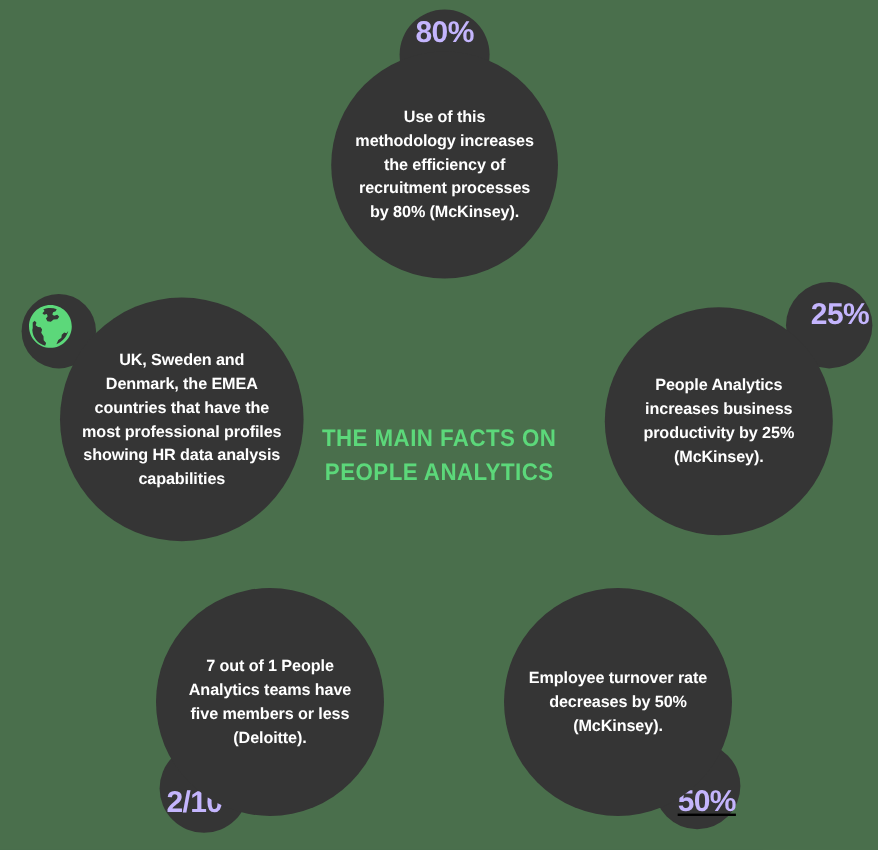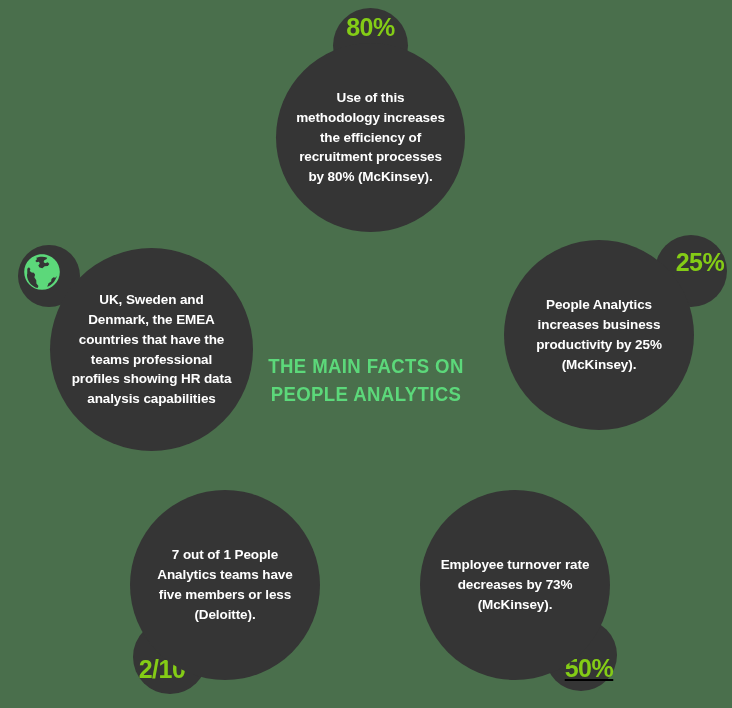--- a/index.html
+++ b/index.html
@@ -46,21 +46,21 @@
     font-weight: bold;
     line-height: 1.48;
     text-align: center;
     letter-spacing: -0.1px;
     width: 82%;
     margin: 0;
   }
 
   
   .badge-value {
-    color: #84cc16;
+    color: #c4b5fd;
     font-size: 25px;
     font-weight: bold;
     letter-spacing: -0.5px;
     line-height: 1;
     margin: 0;
     white-space: nowrap;
   }
 
   
   #center-title {
@@ -90,21 +90,21 @@
     height: 38px;
   }
 
   
   #bubble-top-main      { left: 276px; top: 43px;  width: 189px; height: 189px; }
   #badge-top            { left: 333px; top: 8px;   width: 75px;  height: 75px;  }
 
   #bubble-left-main     { left: 50px;  top: 248px; width: 203px; height: 203px; }
   #badge-left-globe     { left: 18px;  top: 245px; width: 62px;  height: 62px;  }
 
-  #bubble-right-main    { left: 504px; top: 240px; width: 190px; height: 190px; }
+  #bubble-right-main    { left: 504px; top: 256px; width: 190px; height: 190px; }
   #badge-right          { left: 655px; top: 235px; width: 72px;  height: 72px;  }
 
   #bubble-bottomleft-main { left: 130px; top: 490px; width: 190px; height: 190px; }
   #badge-bottomleft       { left: 133px; top: 620px; width: 74px;  height: 74px;  }
 
   #bubble-bottomright-main { left: 420px; top: 490px; width: 190px; height: 190px; }
   #badge-bottomright       { left: 545px; top: 619px; width: 72px;  height: 72px;  }
 
   
   #badge-top        { z-index: 1; }
@@ -134,42 +134,42 @@
   <div class="bubble bubble-badge" id="badge-left-globe">
     <span class="globe-icon">
       <svg viewBox="0 0 64 64" width="38" height="38" aria-hidden="true">
         <g fill="#5cd87a">
           <path d="M32 2C15.4 2 2 15.4 2 32s13.4 30 30 30 30-13.4 30-30S48.6 2 32 2zm0 4.2c3.1 0 6.1.6 8.9 1.6l-1.5 2.9-3.6 1.4-1.1 3.2 2.4 1.9 4.6-1.5 2.7 2.9-2.6 3.4-5.3.4-3.9 3.1-4.8-.9-2-3.6 2.4-3.1-1.2-3.3-3.9 1.1-2.3-2.3 2.9-3.1-1.6-2.4C24.9 7 28.4 6.2 32 6.2zM7.2 26.4l2.8-2.2 2.4 2.6-1.1 3.5 3.3 2.6 3.7.2 2.1 3.4-1.3 4.5 3.2 4.9.3 5.6 3.4 3.9-1.4 3.7c-10-2.5-17.5-11.4-18-22.1l.6-2.6zm33.9 29.4 1.9-4.7 4.4-3.2.6-4.3 3.4-2.9 3.1.8 2.6-2.9c-2.3 8.5-8.6 15.4-16.7 18.4l.7-1.2z"></path>
         </g>
       </svg>
     </span>
   </div>
   <div class="bubble bubble-main" id="bubble-left-main">
-    <p class="fact-text">UK, Sweden and Denmark, the EMEA countries that have the teams professional profiles showing HR data analysis capabilities</p>
+    <p class="fact-text">UK, Sweden and Denmark, the EMEA countries that have the most professional profiles showing HR data analysis capabilities</p>
   </div>
 
   <div class="bubble bubble-badge" id="badge-right">
     <span class="badge-value">25%</span>
   </div>
   <div class="bubble bubble-main" id="bubble-right-main">
     <p class="fact-text">People Analytics increases business productivity by 25% (McKinsey).</p>
   </div>
 
   <div class="bubble bubble-badge" id="badge-bottomleft">
     <span class="badge-value">2/10</span>
   </div>
   <div class="bubble bubble-main" id="bubble-bottomleft-main">
     <p class="fact-text">7 out of 1 People Analytics teams have five members or less (Deloitte).</p>
   </div>
 
   <div class="bubble bubble-badge" id="badge-bottomright">
     <span class="badge-value">50%</span>
   </div>
   <div class="bubble bubble-main" id="bubble-bottomright-main">
-    <p class="fact-text">Employee turnover rate decreases by 73% (McKinsey).</p>
+    <p class="fact-text">Employee turnover rate decreases by 50% (McKinsey).</p>
   </div>
 
   <h1 id="center-title">
     <span class="title-line">THE MAIN FACTS ON</span>
     <span class="title-line">PEOPLE ANALYTICS</span>
   </h1>
 
 </div>
 
 </body></html>

